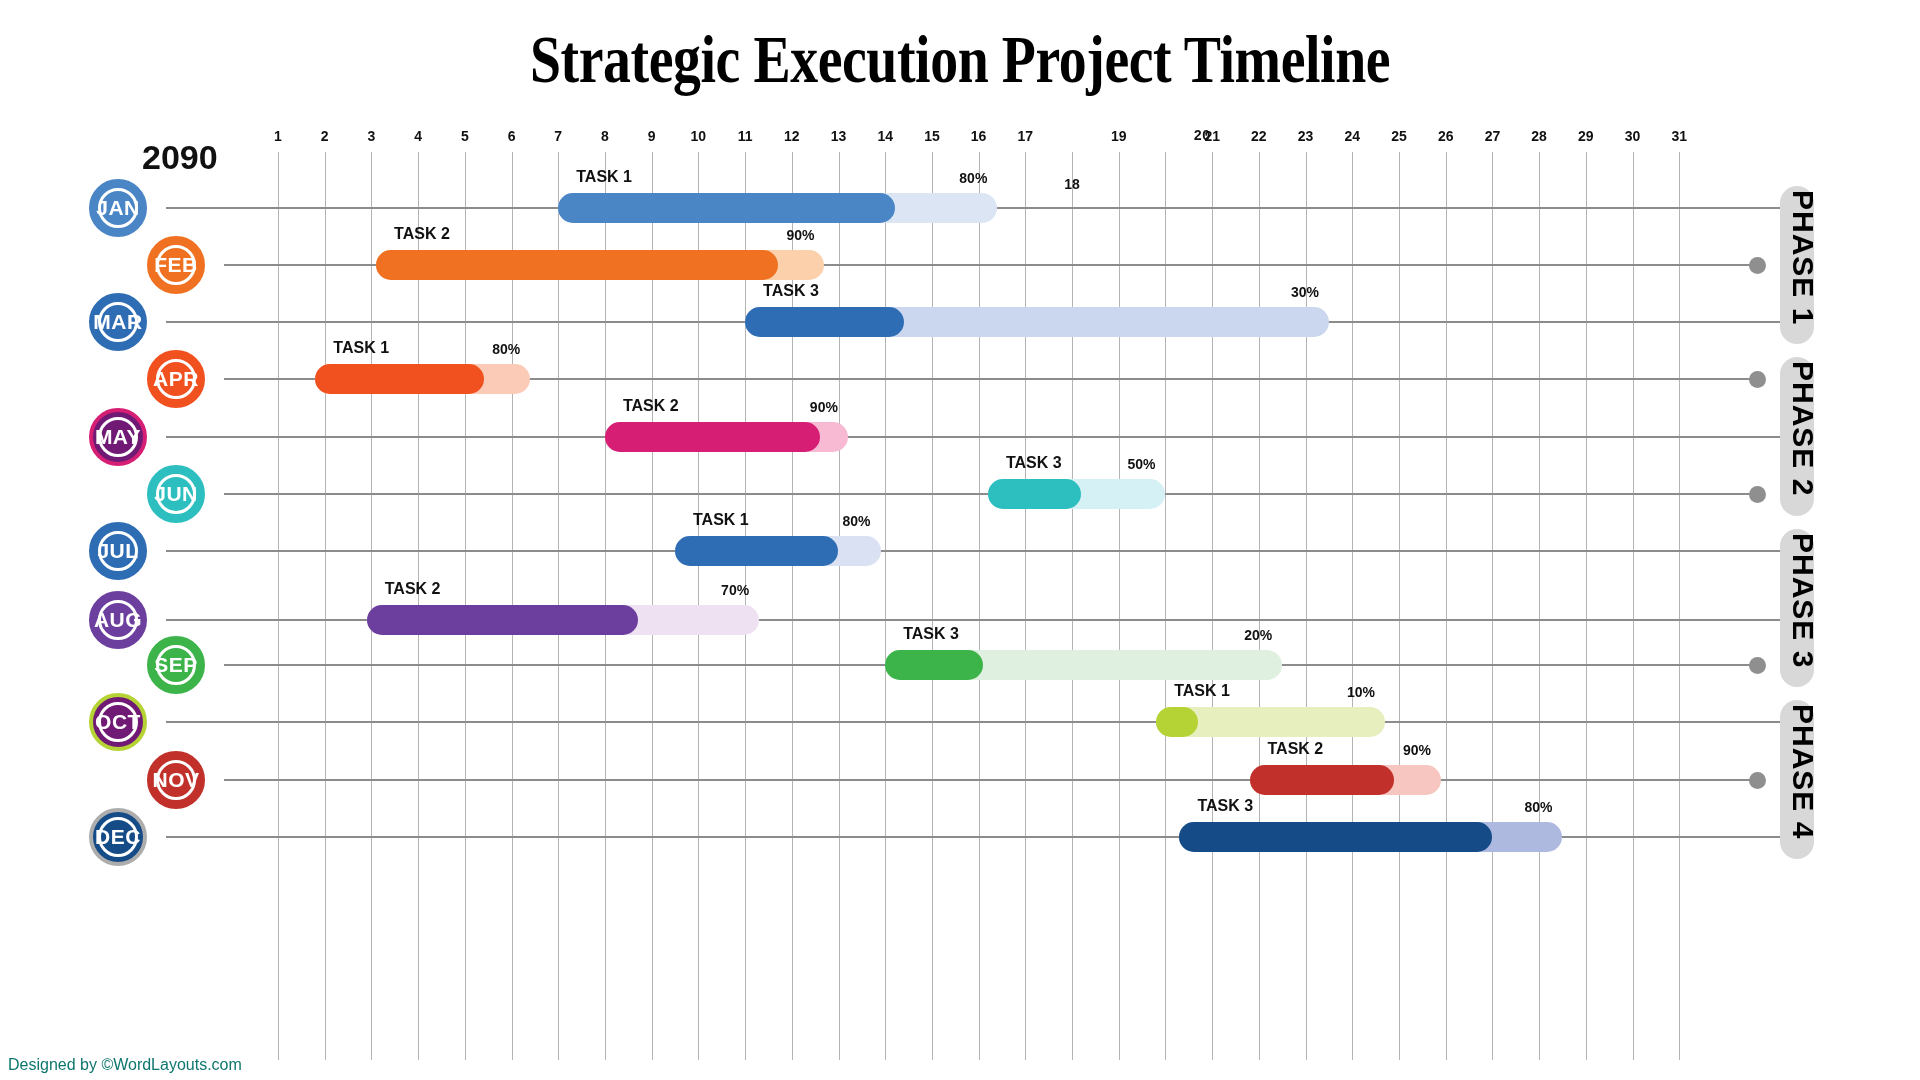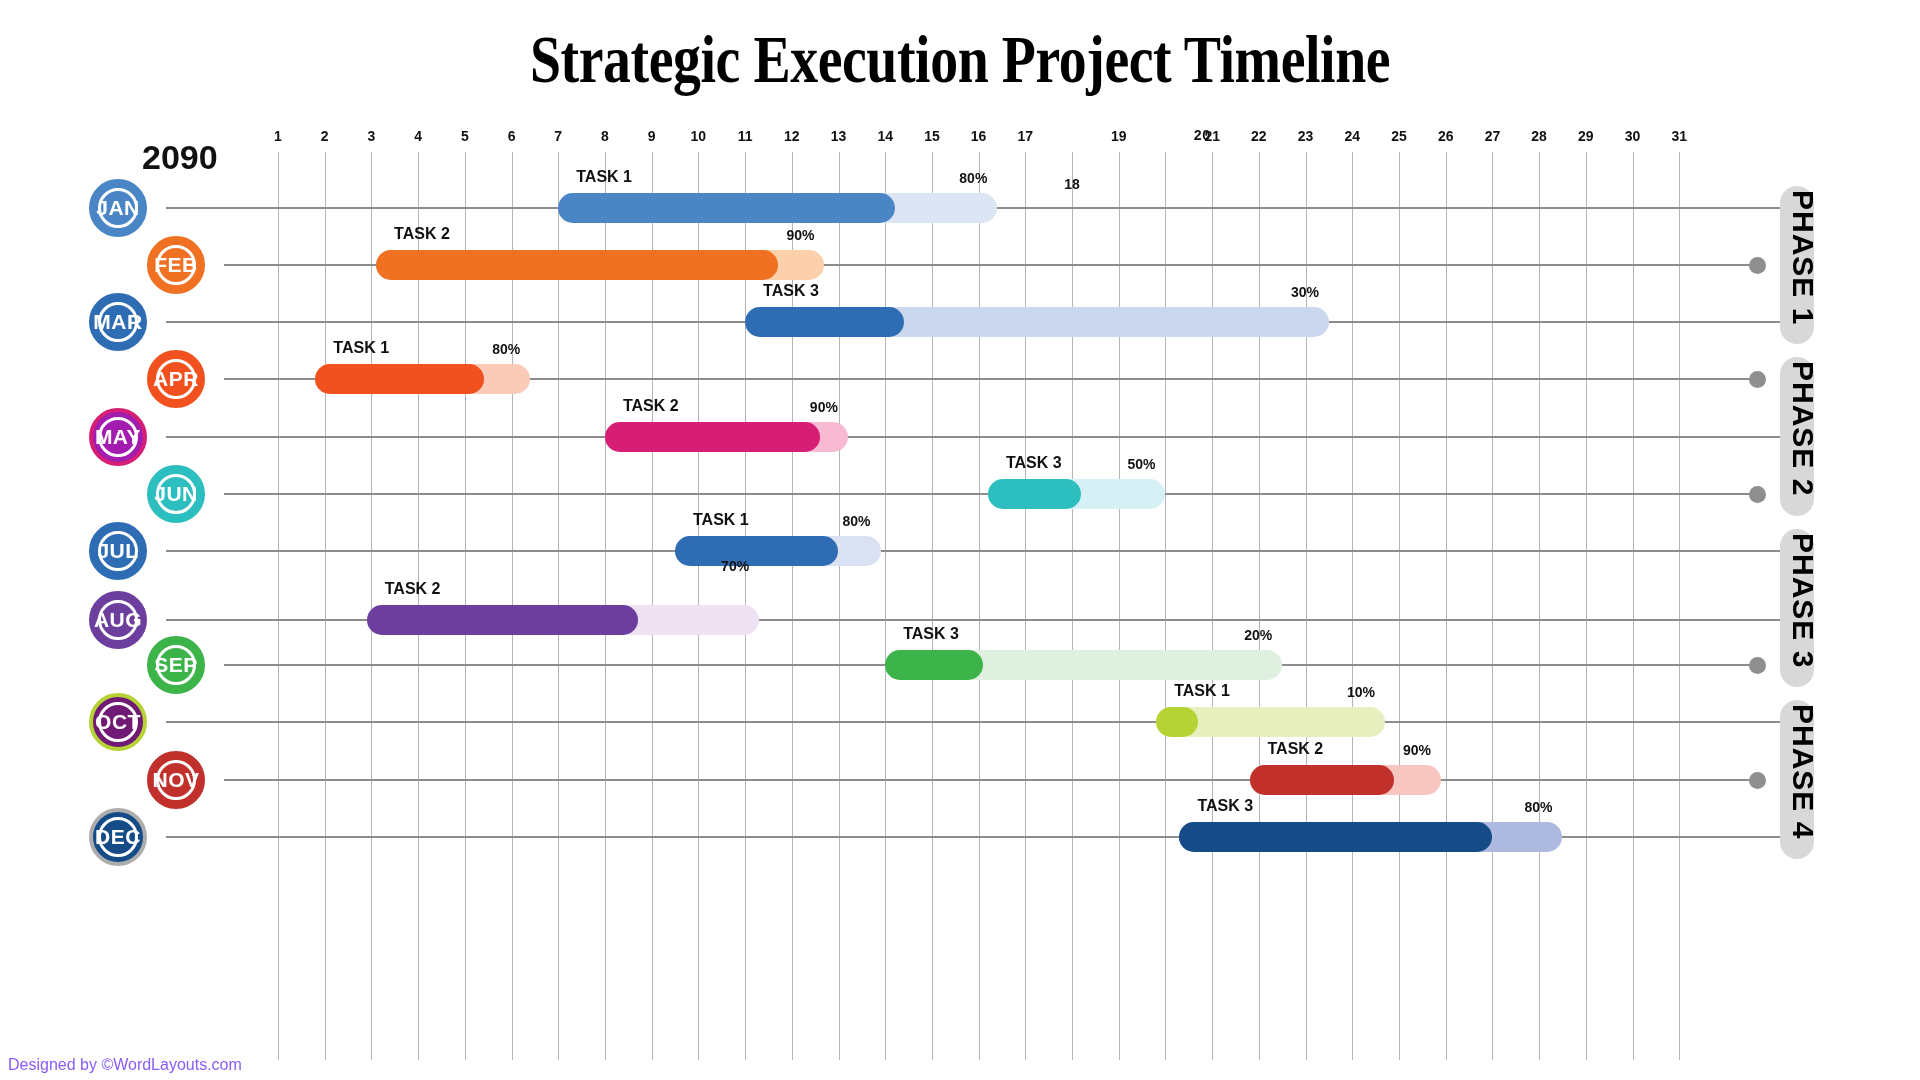--- a/index.html
+++ b/index.html
@@ -139,21 +139,21 @@
     white-space: nowrap;
     transform-origin: 0 0;
     transform: rotate(90deg);
   }
 
   
   .footer {
     position: absolute;
     left: 8px; bottom: 6px;
     font-size: 16px;
-    color: #8b5cf6;
+    color: #0f766e;
   }
 </style>
 </head>
 <body>
 
 <div id="root">
 
   <div class="title">Strategic Execution Project Timeline</div>
   <div class="year">2090</div>
 
@@ -266,21 +266,21 @@
         <span class="lbl">APR</span>
       </div>
       <div class="barwrap" style="left: 315.367px; top: 364px; width: 214.861px; position: absolute;">
         <div class="bar-light" style="width: 100%; background: rgb(251, 203, 183);"></div>
         <div class="bar-solid" style="width: 168.152px; background: rgb(241, 81, 31);"></div>
       </div>
       <div class="task-label" style="left: 333.367px; top: 339px; position: absolute;">TASK 1</div>
       <div class="pct-label" style="left: 492.228px; top: 341px; position: absolute;">80%</div>
       <div class="rowline" style="left: 166px; top: 436px; width: 1630px; position: absolute;"></div>
       <div class="rowdot" style="left: 1787px; top: 429px; position: absolute;"></div>
-      <div class="mcircle" style="width: 58px; height: 58px; left: 89px; top: 408px; background: #a21caf; border: 4px solid rgb(214, 31, 116);">
+      <div class="mcircle" style="width: 58px; height: 58px; left: 89px; top: 408px; background: #701a75; border: 4px solid rgb(214, 31, 116);">
         <div class="inner"></div>
         <span class="lbl">MAY</span>
       </div>
       <div class="barwrap" style="left: 604.962px; top: 422px; width: 242.886px; position: absolute;">
         <div class="bar-light" style="width: 100%; background: rgb(248, 185, 211);"></div>
         <div class="bar-solid" style="width: 214.861px; background: rgb(214, 31, 116);"></div>
       </div>
       <div class="task-label" style="left: 622.962px; top: 397px; position: absolute;">TASK 2</div>
       <div class="pct-label" style="left: 809.848px; top: 399px; position: absolute;">90%</div>
       <div class="rowline" style="left: 224px; top: 493px; width: 1532px; position: absolute;"></div>
@@ -311,21 +311,21 @@
       <div class="rowdot" style="left: 1787px; top: 612px; position: absolute;"></div>
       <div class="mcircle" style="width: 58px; height: 58px; left: 89px; top: 591px; background: rgb(108, 63, 158); border: 4px solid rgb(108, 63, 158);">
         <div class="inner"></div>
         <span class="lbl">AUG</span>
       </div>
       <div class="barwrap" style="left: 366.747px; top: 605px; width: 392.354px; position: absolute;">
         <div class="bar-light" style="width: 100%; background: rgb(238, 226, 242);"></div>
         <div class="bar-solid" style="width: 270.911px; background: rgb(108, 63, 158);"></div>
       </div>
       <div class="task-label" style="left: 384.747px; top: 580px; position: absolute;">TASK 2</div>
-      <div class="pct-label" style="left: 721.101px; top: 558px; position: absolute;">70%</div>
+      <div class="pct-label" style="left: 721.101px; top: 582px; position: absolute;">70%</div>
       <div class="rowline" style="left: 224px; top: 664px; width: 1532px; position: absolute;"></div>
       <div class="rowdot" style="left: 1749px; top: 657px; position: absolute;"></div>
       <div class="mcircle" style="width: 58px; height: 58px; left: 147px; top: 636px; background: rgb(60, 180, 74); border: 4px solid rgb(60, 180, 74);">
         <div class="inner"></div>
         <span class="lbl">SEP</span>
       </div>
       <div class="barwrap" style="left: 885.215px; top: 650px; width: 397.025px; position: absolute;">
         <div class="bar-light" style="width: 100%; background: rgb(224, 240, 224);"></div>
         <div class="bar-solid" style="width: 98.0886px; background: rgb(60, 180, 74);"></div>
       </div>

